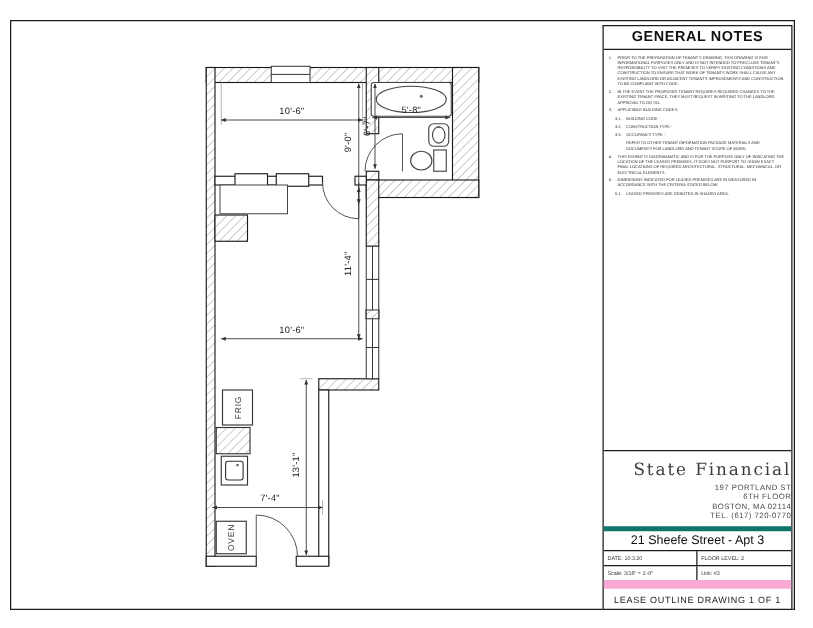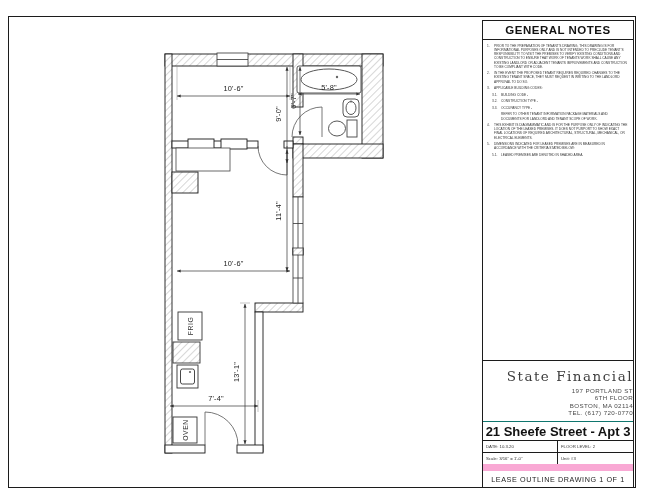--- a/index.html
+++ b/index.html
@@ -17,22 +17,22 @@
   .gn-notes{padding:4px 5px 0 4px;font-size:3.2px;line-height:1.3;color:#333;height:118px;box-sizing:border-box;overflow:hidden;}
   .gn-item{display:flex;margin-bottom:2.4px;}
   .gn-item .num{flex:0 0 7px;}
   .gn-item.sub{padding-left:5px;}
   .gn-item.sub .num{flex:0 0 9px;}
   .gn-item .txt{flex:1;}
   .col-spacer{flex:1;}
   .company{border-top:1px solid #1c1c1c;height:61px;box-sizing:border-box;text-align:right;padding-top:7px;}
   .company-name{font-size:13.5px;color:#3d3d3d;letter-spacing:1.5px;font-family:"DejaVu Serif",serif;}
   .company-addr{margin-top:3px;font-size:6.2px;line-height:1.2;letter-spacing:.4px;color:#4a4a4a;}
-  .project{border-top:1px solid #0f766e;height:19px;box-sizing:border-box;display:flex;align-items:center;justify-content:center;
-       font-size:13px;font-weight:bold;color:#111;}
+  .project{border-top:4px solid #0f766e;height:19px;box-sizing:border-box;display:flex;align-items:center;justify-content:center;
+       font-size:10px;font-weight:normal;color:#111;}
   .tb-row{border-top:1px solid #1c1c1c;height:12px;box-sizing:border-box;display:flex;font-size:4.3px;color:#333;}
   .tb-cell{display:flex;align-items:center;padding-left:3px;box-sizing:border-box;}
   .tb-cell.l{width:75px;border-right:1px solid #1c1c1c;}
   .tb-cell.r{flex:1;}
   .tb-footer{border-top:7px solid #f9a8d4;flex:0 0 16px;display:flex;align-items:center;justify-content:center;
        font-size:7.2px;letter-spacing:.6px;color:#222;}
   text{font-family:"Liberation Sans",sans-serif;fill:#222;}
   .dimtxt{font-size:7.4px;letter-spacing:.2px;}
   .fixtxt{font-size:6.8px;letter-spacing:.6px;fill:#333;}
 </style>

